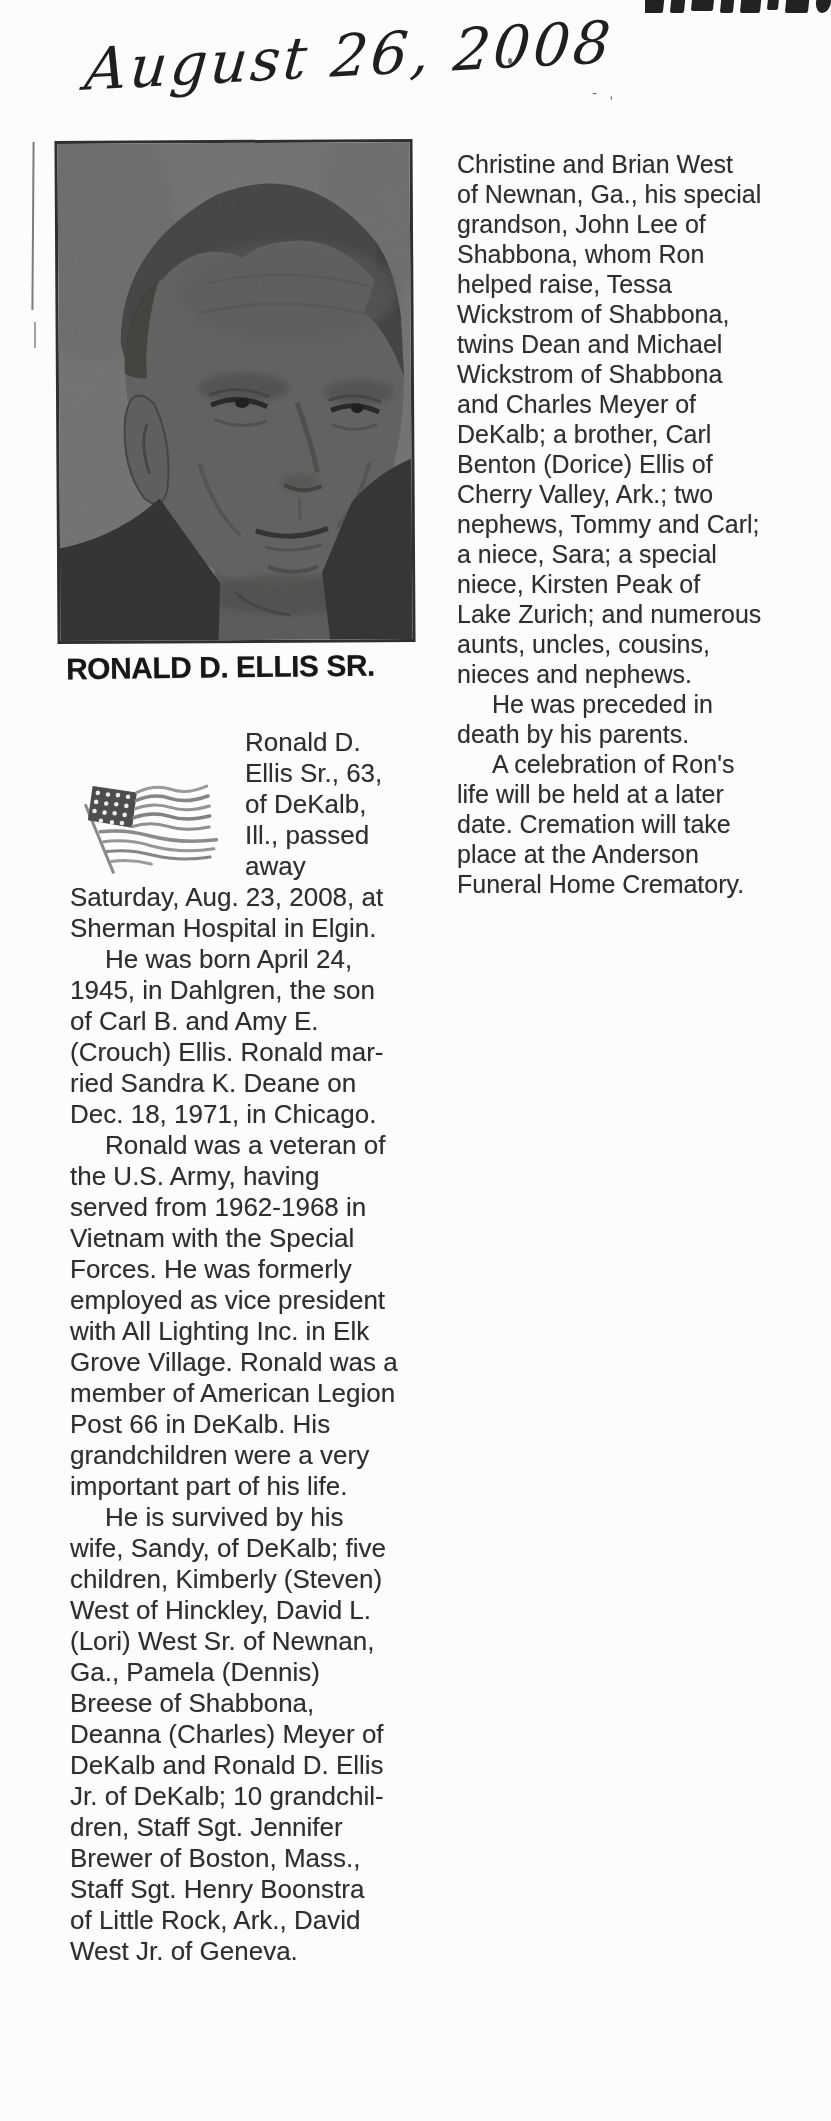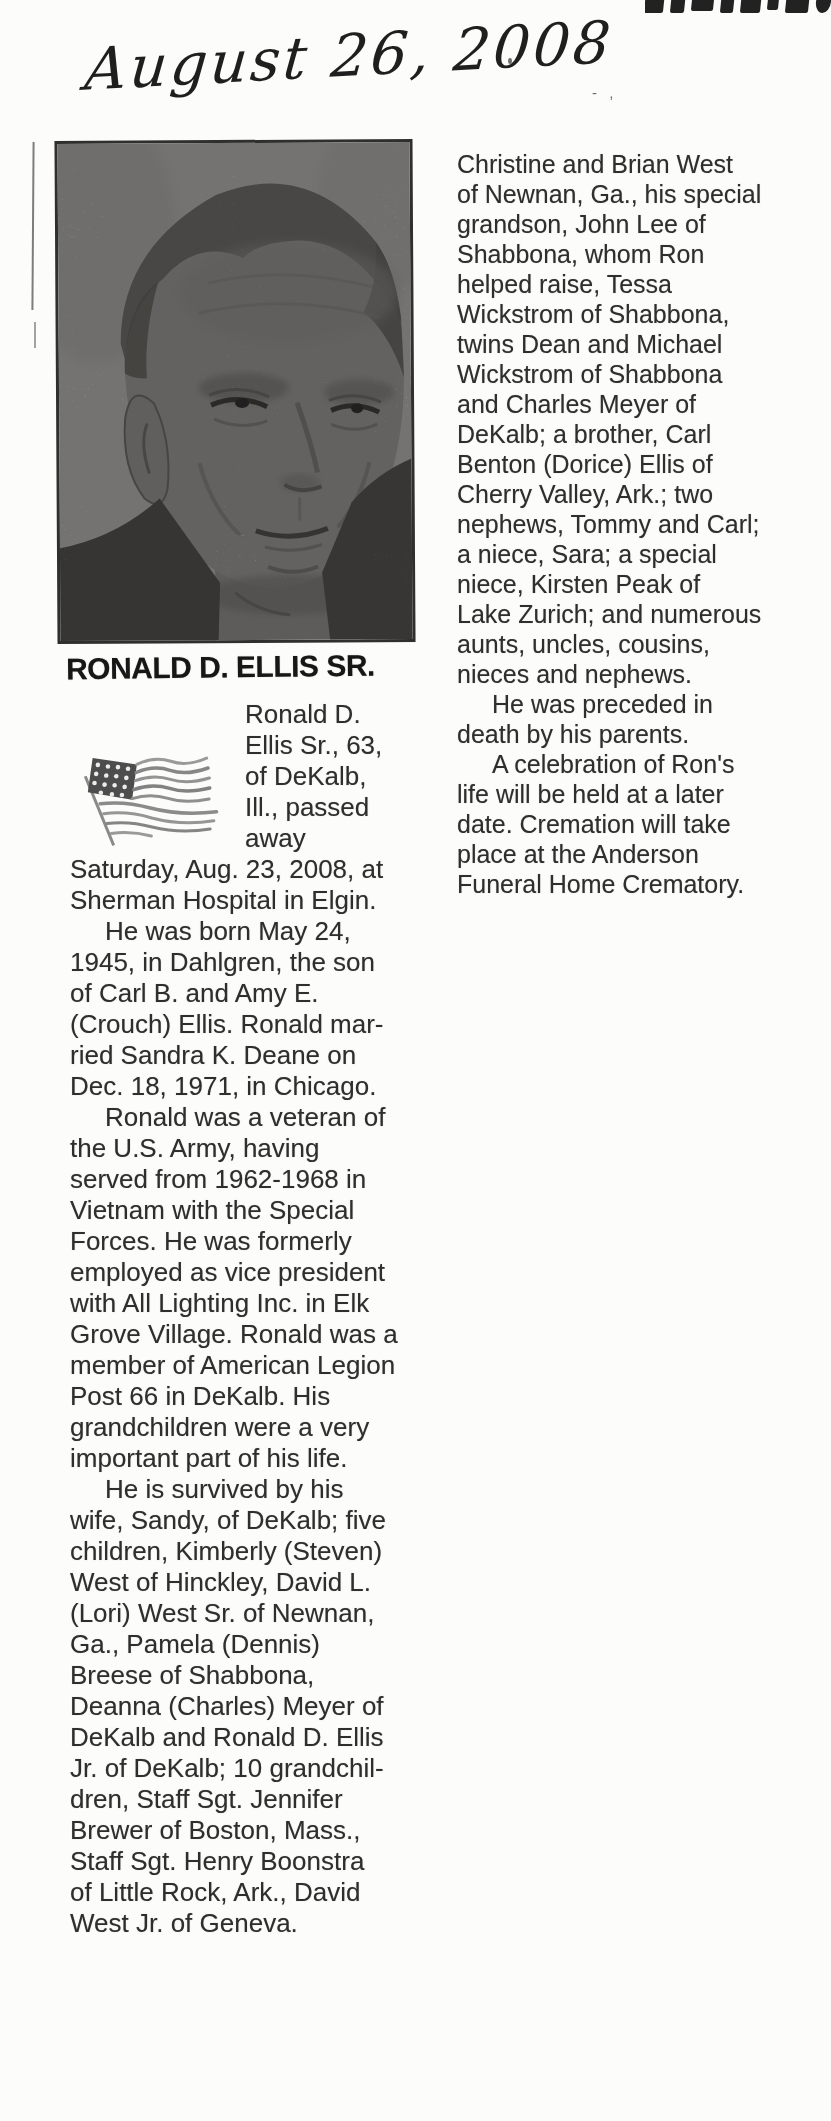--- a/index.html
+++ b/index.html
@@ -61,21 +61,21 @@
     color: #171717;
     transform: rotate(-0.7deg);
     white-space: nowrap;
     text-shadow: 0 0 1px rgba(40,40,40,0.45);
   }
 
   .col {
     position: absolute;
     text-shadow: 0 0 1px rgba(60,60,60,0.35);
   }
-  .left-col  { left: 70px;  top: 668px; width: 398px; font-size: 26px; line-height: 31px; }
+  .left-col  { left: 70px;  top: 696px; width: 398px; font-size: 26px; line-height: 31px; }
   .right-col { left: 457px; top: 149px; width: 380px; font-size: 25px; line-height: 30px; }
 
   .para { margin: 0; white-space: pre-line; }
   .indent { text-indent: 35px; }
   .p-first { text-indent: 33px; }
 
   .flag-float {
     float: left; width: 175px; height: 152px;
   }
   .flag-float svg { margin: 14px 0 0 6px; transform: rotate(-2deg); }
@@ -217,21 +217,21 @@
           </g>
         </svg>
       </span><span>Ronald D.
 Ellis Sr., 63,
 of DeKalb,
 Ill., passed
 away
 Saturday, Aug. 23, 2008, at
 Sherman Hospital in Elgin.</span>
     </p>
-    <p class="para indent">He was born May 24,
+    <p class="para indent">He was born April 24,
 1945, in Dahlgren, the son
 of Carl B. and Amy E.
 (Crouch) Ellis. Ronald mar-
 ried Sandra K. Deane on
 Dec. 18, 1971, in Chicago.</p>
     <p class="para indent">Ronald was a veteran of
 the U.S. Army, having
 served from 1962-1968 in
 Vietnam with the Special
 Forces. He was formerly

